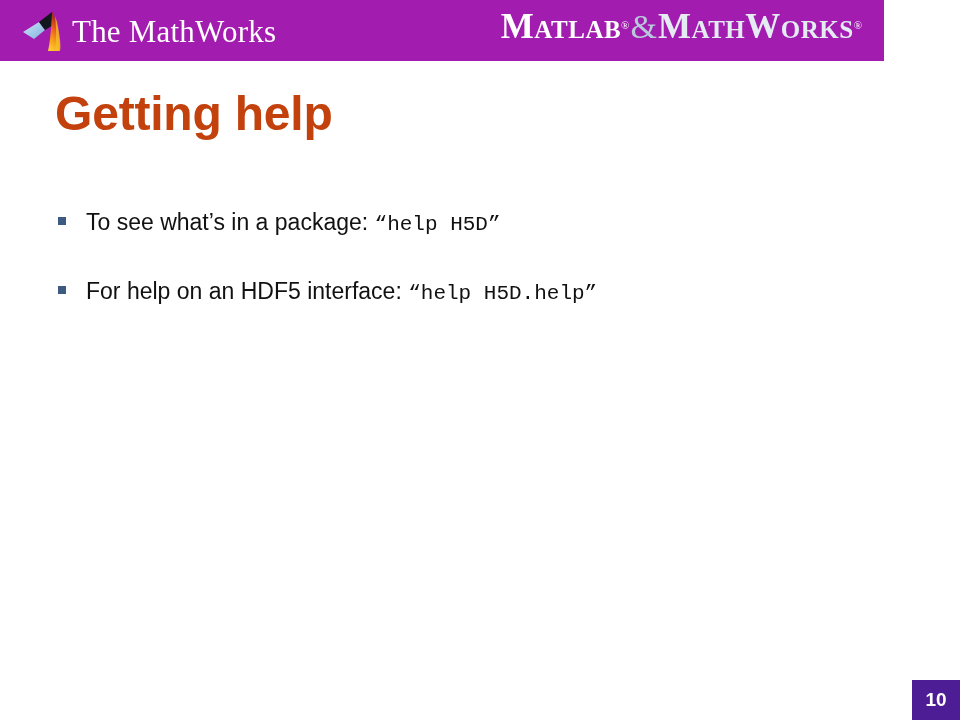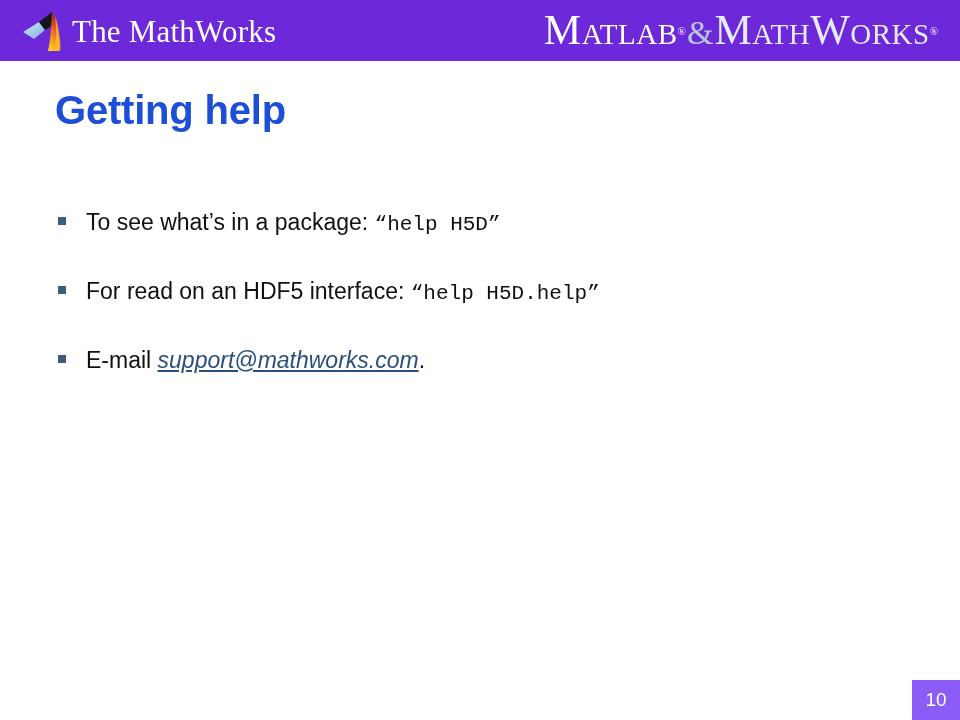--- a/index.html
+++ b/index.html
@@ -13,23 +13,23 @@
     font-family: "Liberation Sans", sans-serif;
     overflow: hidden;
     position: relative;
   }
 
   
   .header {
     position: absolute;
     left: 0;
     top: 0;
-    width: 960px;
+    width: 884px;
     height: 61px;
-    background: #6d28d9;
+    background: #a21caf;
     display: flex;
     align-items: center;
     box-sizing: border-box;
   }
 
   .brand-left {
     position: absolute;
     left: 22px;
     top: 8px;
     height: 46px;
@@ -56,25 +56,26 @@
     position: absolute;
     right: 22px;
     top: 9px;
     height: 42px;
     display: flex;
     align-items: baseline;
     white-space: nowrap;
   }
   .ms-word {
     font-family: "Liberation Serif", serif;
-    font-size: 42px;
+    font-size: 35px;
     color: #ffffff;
     font-variant: small-caps;
     letter-spacing: 0.5px;
     line-height: 1;
+    font-weight: bold;
   }
   .ms-word.dim {
     color: #e4ebf3;
   }
   .ms-amp {
     font-family: "Liberation Serif", serif;
     font-size: 34px;
     color: #b9c9dc;
     line-height: 1;
     padding: 0 1px;
@@ -87,23 +88,23 @@
     position: relative;
     top: -9px;
     line-height: 1;
   }
 
   
   .slide-title {
     position: absolute;
     left: 55px;
     top: 88px;
-    font-size: 40px;
+    font-size: 48px;
     font-weight: bold;
-    color: #1d4ed8;
+    color: #c2410c;
     letter-spacing: -0.2px;
     line-height: 1.1;
   }
 
   
   .bullets {
     position: absolute;
     left: 58px;
     top: 206px;
     width: 870px;
@@ -144,24 +145,24 @@
     text-decoration: underline;
   }
 
   
   .page-badge {
     position: absolute;
     right: 0;
     bottom: 0;
     width: 48px;
     height: 40px;
-    background: #8b5cf6;
+    background: #4c1d95;
     color: #ffffff;
     font-size: 19px;
-    font-weight: normal;
+    font-weight: bold;
     display: flex;
     align-items: center;
     justify-content: center;
   }
 </style>
 </head>
 <body>
 
 <div class="header">
 
@@ -201,24 +202,20 @@
 
 <div class="bullets">
 
   <div class="bullet">
     <span class="bullet-marker"></span>
     <span class="bullet-text"><span>To see what’s in a package: </span><span class="code">“</span><span class="code">help H5D</span><span class="code">”</span></span>
   </div>
 
   <div class="bullet">
     <span class="bullet-marker"></span>
-    <span class="bullet-text"><span>For read on an </span><span class="bold">HDF5</span><span> interface: </span><span class="code">“</span><span class="code">help H5D.help</span><span class="code">”</span></span>
-  </div>
-
-
-  <div class="bullet">
-    <span class="bullet-marker"></span>
-    <span class="bullet-text"><span>E-mail </span><a class="email-link" href="#">support@mathworks.com</a><span>.</span></span>
-  </div>
+    <span class="bullet-text"><span>For help on an </span><span class="bold">HDF5</span><span> interface: </span><span class="code">“</span><span class="code">help H5D.help</span><span class="code">”</span></span>
+  </div>
+
+
 
 </div>
 
 <div class="page-badge">10</div>
 
 </body></html>

